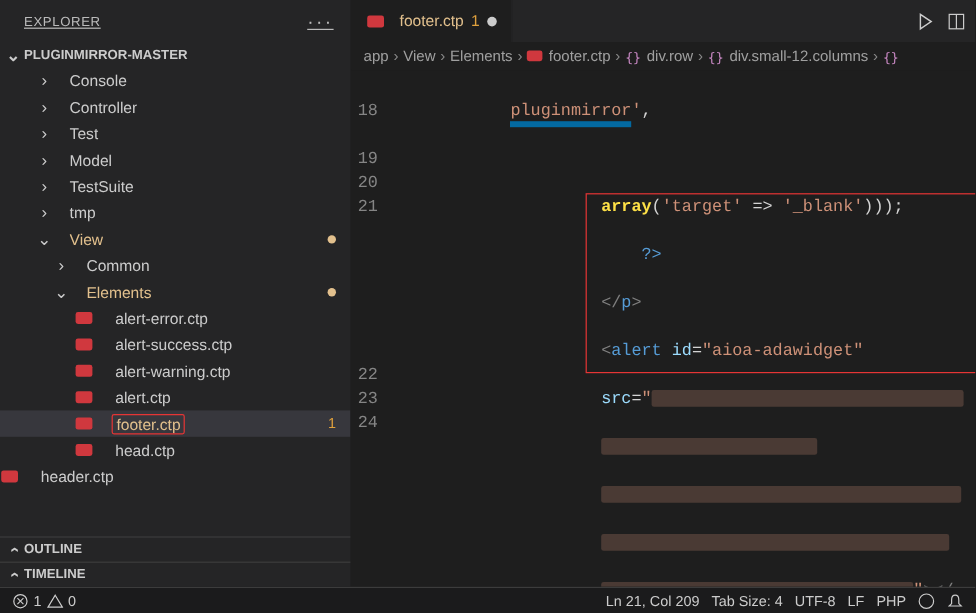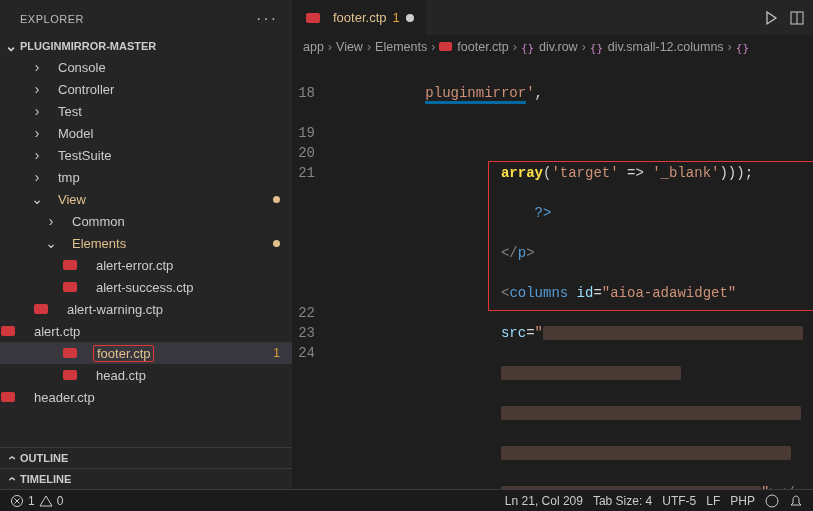--- a/index.html
+++ b/index.html
@@ -23,20 +23,21 @@
   border-right: 1px solid #1e1e1e;
 }
 .sidebar-header {
   display: flex;
   align-items: center;
   justify-content: space-between;
   padding: 10px 14px 8px 20px;
   font-size: 11px;
   letter-spacing: 0.5px;
   color: #bbbbbb;
+  text-decoration: underline;
 }
 .sidebar-header .dots { font-size: 16px; letter-spacing: 2px; color: #bbbbbb; cursor: pointer; }
 .section-header {
   display: flex;
   align-items: center;
   padding: 3px 8px 3px 4px;
   font-size: 11px;
   font-weight: 700;
   color: #cccccc;
   cursor: pointer;
@@ -139,21 +140,21 @@
   width: 60px; text-align: right; padding: 4px 18px 0 0; color: #858585;
   line-height: 20px; user-select: none;
 }
 .code { flex: 1; padding: 4px 10px 0 0; line-height: 20px; white-space: pre; color: #d4d4d4; position: relative; }
 .code .t-string { color: #ce9178; }
 .code .t-func { color: #fde047; font-weight: bold; }
 .code .t-op { color: #569cd6; }
 .code .t-tag { color: #569cd6; }
 .code .t-attr { color: #9cdcfe; }
 .code .t-punct { color: #808080; }
-.code .underline-err { border-bottom: 3px solid #0369a1; }
+.code .underline-err { border-bottom: 5px solid #0369a1; }
 .script-highlight {
   border: 1.5px solid #e63535;
   position: absolute;
   pointer-events: none;
 }
 .blur-text {
   display: inline-block;
   background: rgba(206,145,120,0.25);
   color: transparent;
   border-radius: 2px;
@@ -230,25 +231,25 @@
           <span class="mod-dot"></span>
         </div>
       <div class="tree-item" style="padding-left:62px">
           <span class="file-icon cake-icon"></span>
           <span class="tree-label">alert-error.ctp</span>
         </div>
       <div class="tree-item" style="padding-left:62px">
           <span class="file-icon cake-icon"></span>
           <span class="tree-label">alert-success.ctp</span>
         </div>
-      <div class="tree-item" style="padding-left:33px">
+      <div class="tree-item" style="padding-left:62px">
           <span class="file-icon cake-icon"></span>
           <span class="tree-label">alert-warning.ctp</span>
         </div>
-      <div class="tree-item" style="">
+      <div class="tree-item" style="padding-left:62px">
           <span class="file-icon cake-icon"></span>
           <span class="tree-label">alert.ctp</span>
         </div>
       <div class="tree-item selected" style="padding-left:62px">
           <span class="file-icon cake-icon"></span>
           <span class="tree-label modified red-box">footer.ctp</span>
           <span class="badge-num">1</span>
         </div>
       <div class="tree-item" style="padding-left:62px">
           <span class="file-icon cake-icon"></span>
@@ -328,21 +329,21 @@
         <div class="code-line">22</div>
         <div class="code-line">23</div>
         <div class="code-line">24</div>
       </div>
       <div class="code">
 <div class="code-line">           <span class="t-string underline-err">pluginmirror</span><span class="t-string">'</span><span>,</span></div>
 <div class="code-line"></div>
 <div class="code-line">                    <span class="t-func">array</span><span>(</span><span class="t-string">'target'</span><span> =&gt; </span><span class="t-string">'_blank'</span><span>)));</span></div>
 <div class="code-line">                        <span class="t-op">?&gt;</span></div>
 <div class="code-line">                    <span class="t-punct">&lt;/</span><span class="t-tag">p</span><span class="t-punct">&gt;</span></div>
-<div class="code-line">                    <span class="t-punct">&lt;</span><span class="t-tag">columns</span><span class="t-attr"> id</span><span>=</span><span class="t-string">"aioa-adawidget"</span></div>
+<div class="code-line">                    <span class="t-punct">&lt;</span><span class="t-tag">alert</span><span class="t-attr"> id</span><span>=</span><span class="t-string">"aioa-adawidget"</span></div>
 <div class="code-line">                    <span class="t-attr">src</span><span>=</span><span class="t-string">"</span><span class="blur-text" style="width:260px"></span></div>
 <div class="code-line">                    <span class="blur-text" style="width:180px"></span></div>
 <div class="code-line">                    <span class="blur-text" style="width:300px"></span></div>
 <div class="code-line">                    <span class="blur-text" style="width:290px"></span></div>
 <div class="code-line">                    <span class="blur-text" style="width:260px"></span><span class="t-string">"</span><span class="t-punct">&gt;&lt;/</span></div>
 
 
 
 
         <div class="script-highlight" style="left:155px; top:102px; width:350px; height:150px;"></div>
@@ -360,21 +361,21 @@
       </svg>
     <span>1</span>
     <svg width="14" height="14" viewBox="0 0 14 14">
         <path d="M7 2 L13 12 L1 12 Z" fill="none" stroke="#ccc"></path>
       </svg>
     <span>0</span>
   </div>
   <div class="right">
     <span class="status-item">Ln 21, Col 209</span>
     <span class="status-item">Tab Size: 4</span>
-    <span class="status-item">UTF-5</span>
+    <span class="status-item">UTF-8</span>
     <span class="status-item">LF</span>
     <span class="status-item">PHP</span>
     <span class="status-item">
         <svg width="14" height="14" viewBox="0 0 14 14">
           <circle cx="7" cy="7" r="6" fill="none" stroke="#ccc"></circle>
         </svg>
       </span>
     <span class="status-item">
         <svg width="14" height="14" viewBox="0 0 14 14">
           <path d="M7 2 C5 2 4 4 4 6 L4 9 L2 11 L12 11 L10 9 L10 6 C10 4 9 2 7 2 Z" fill="none" stroke="#ccc"></path>

